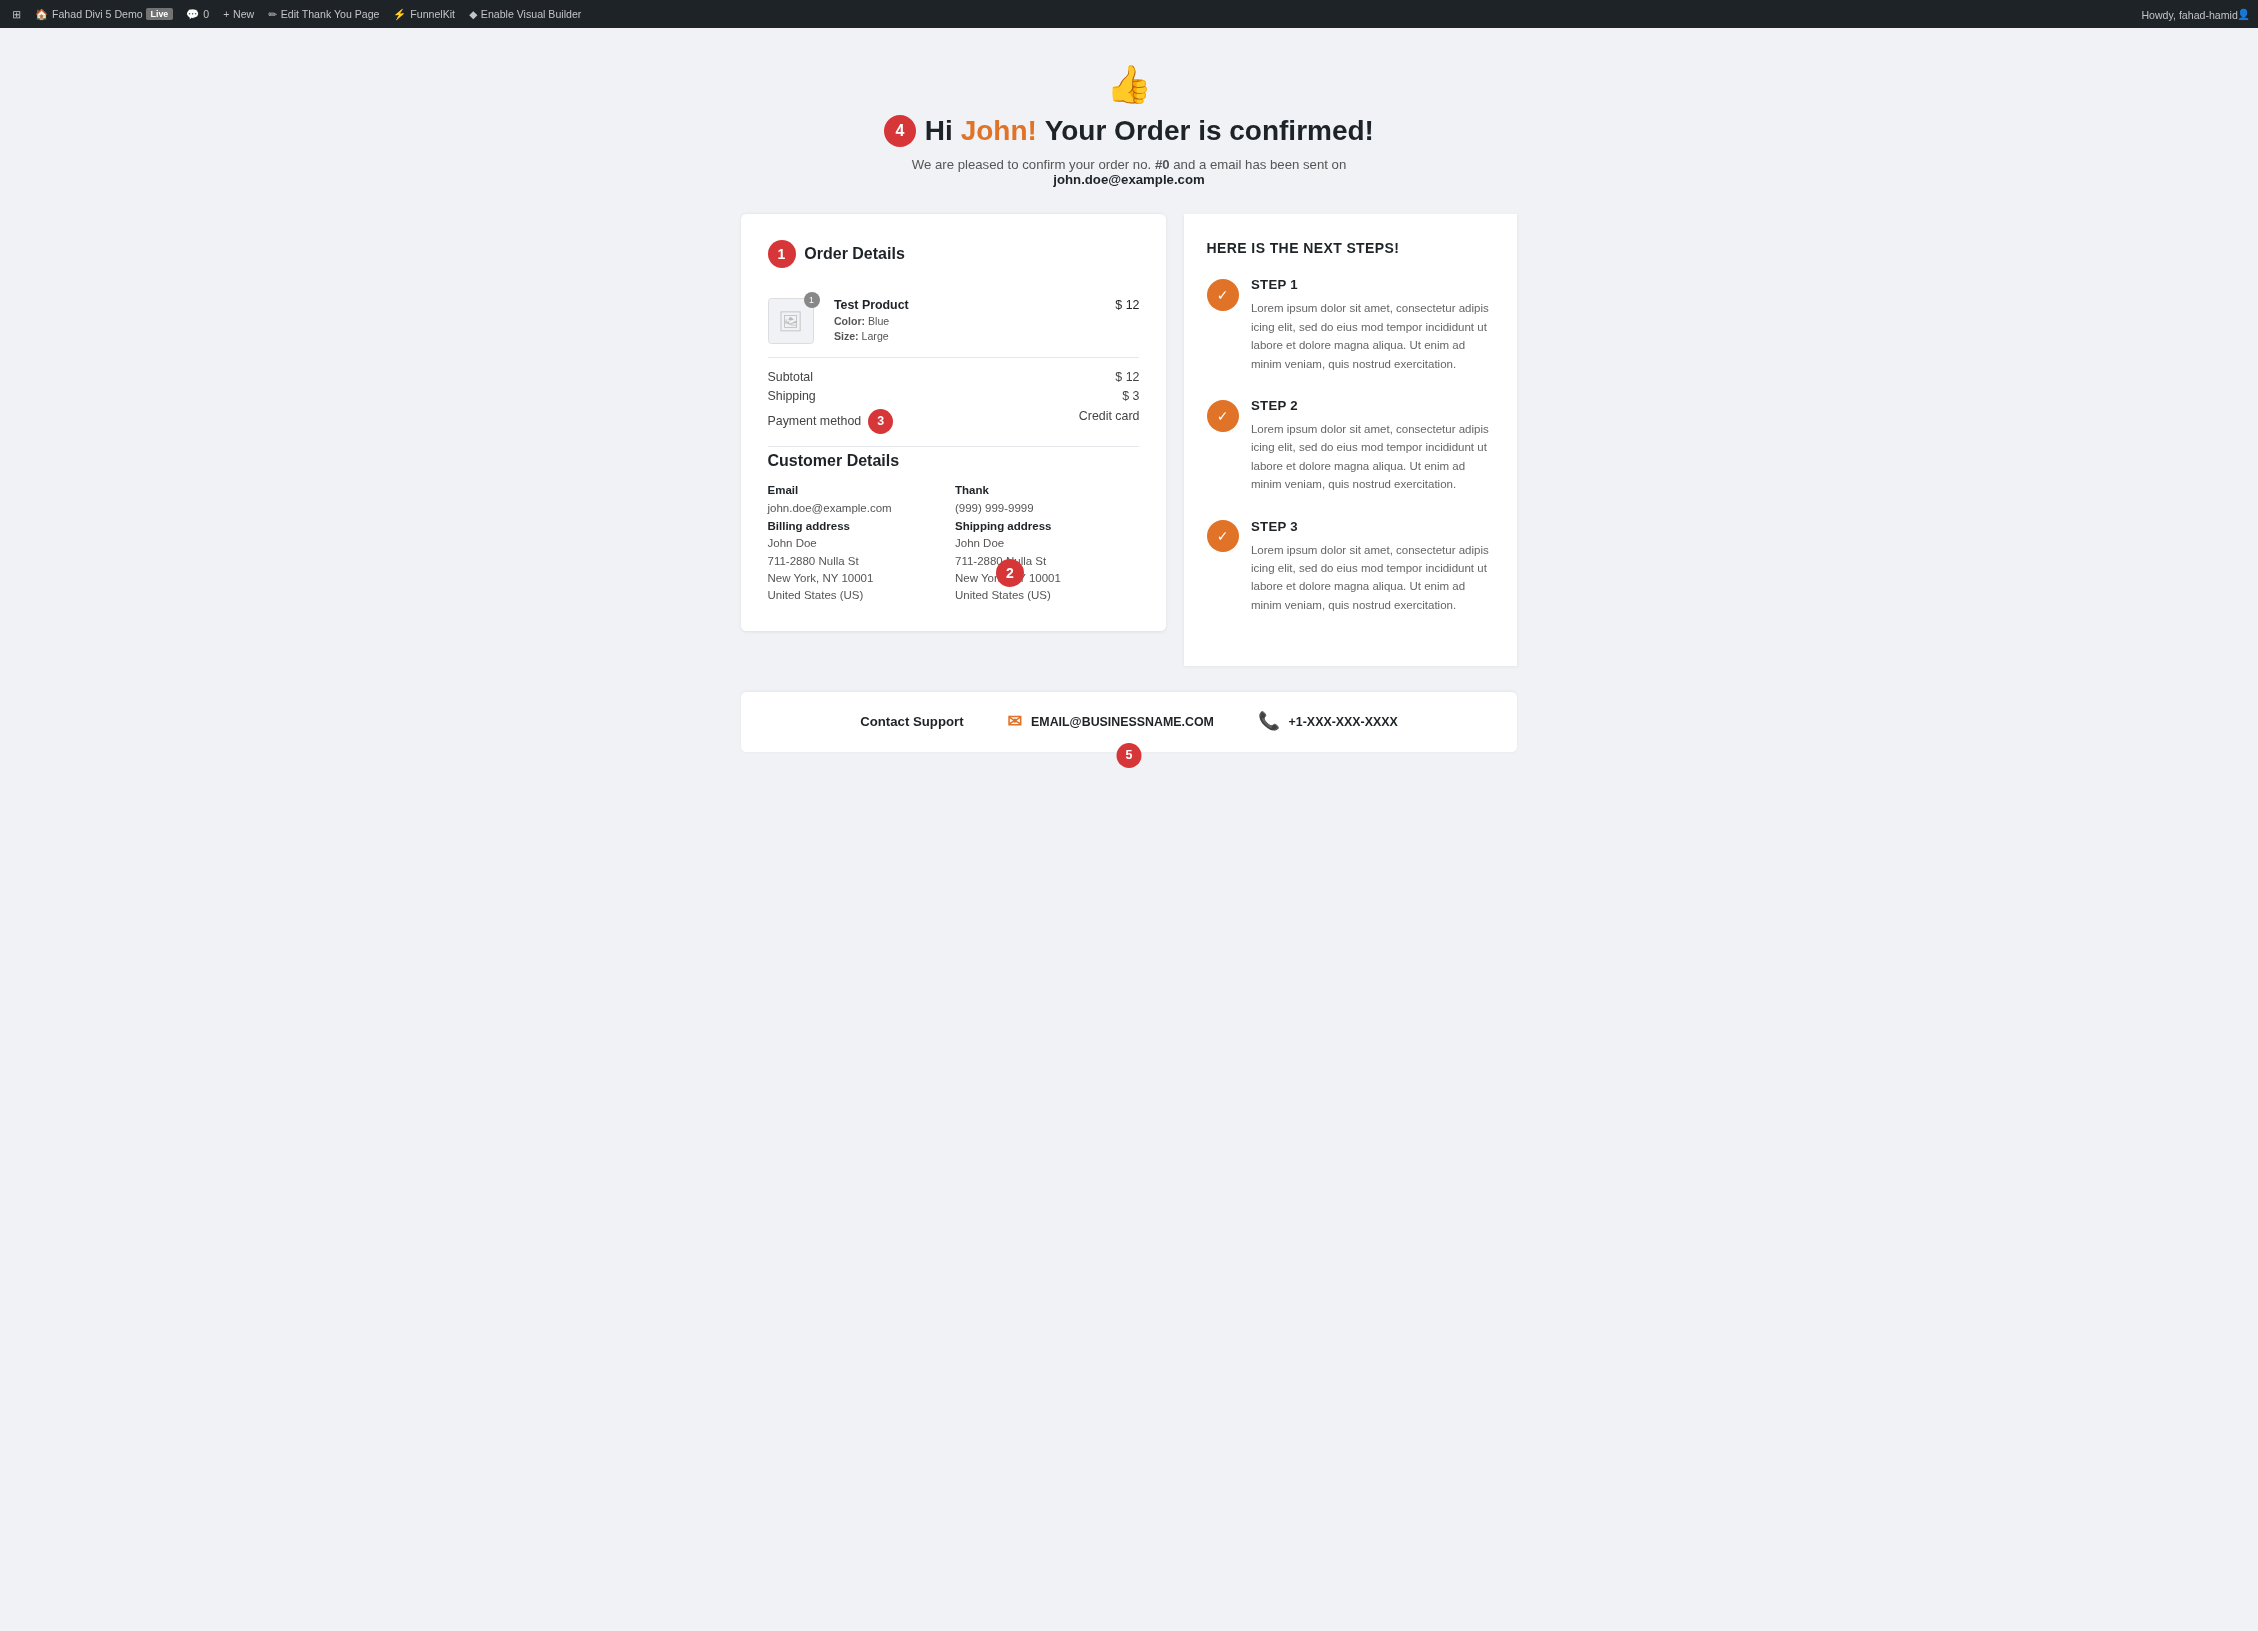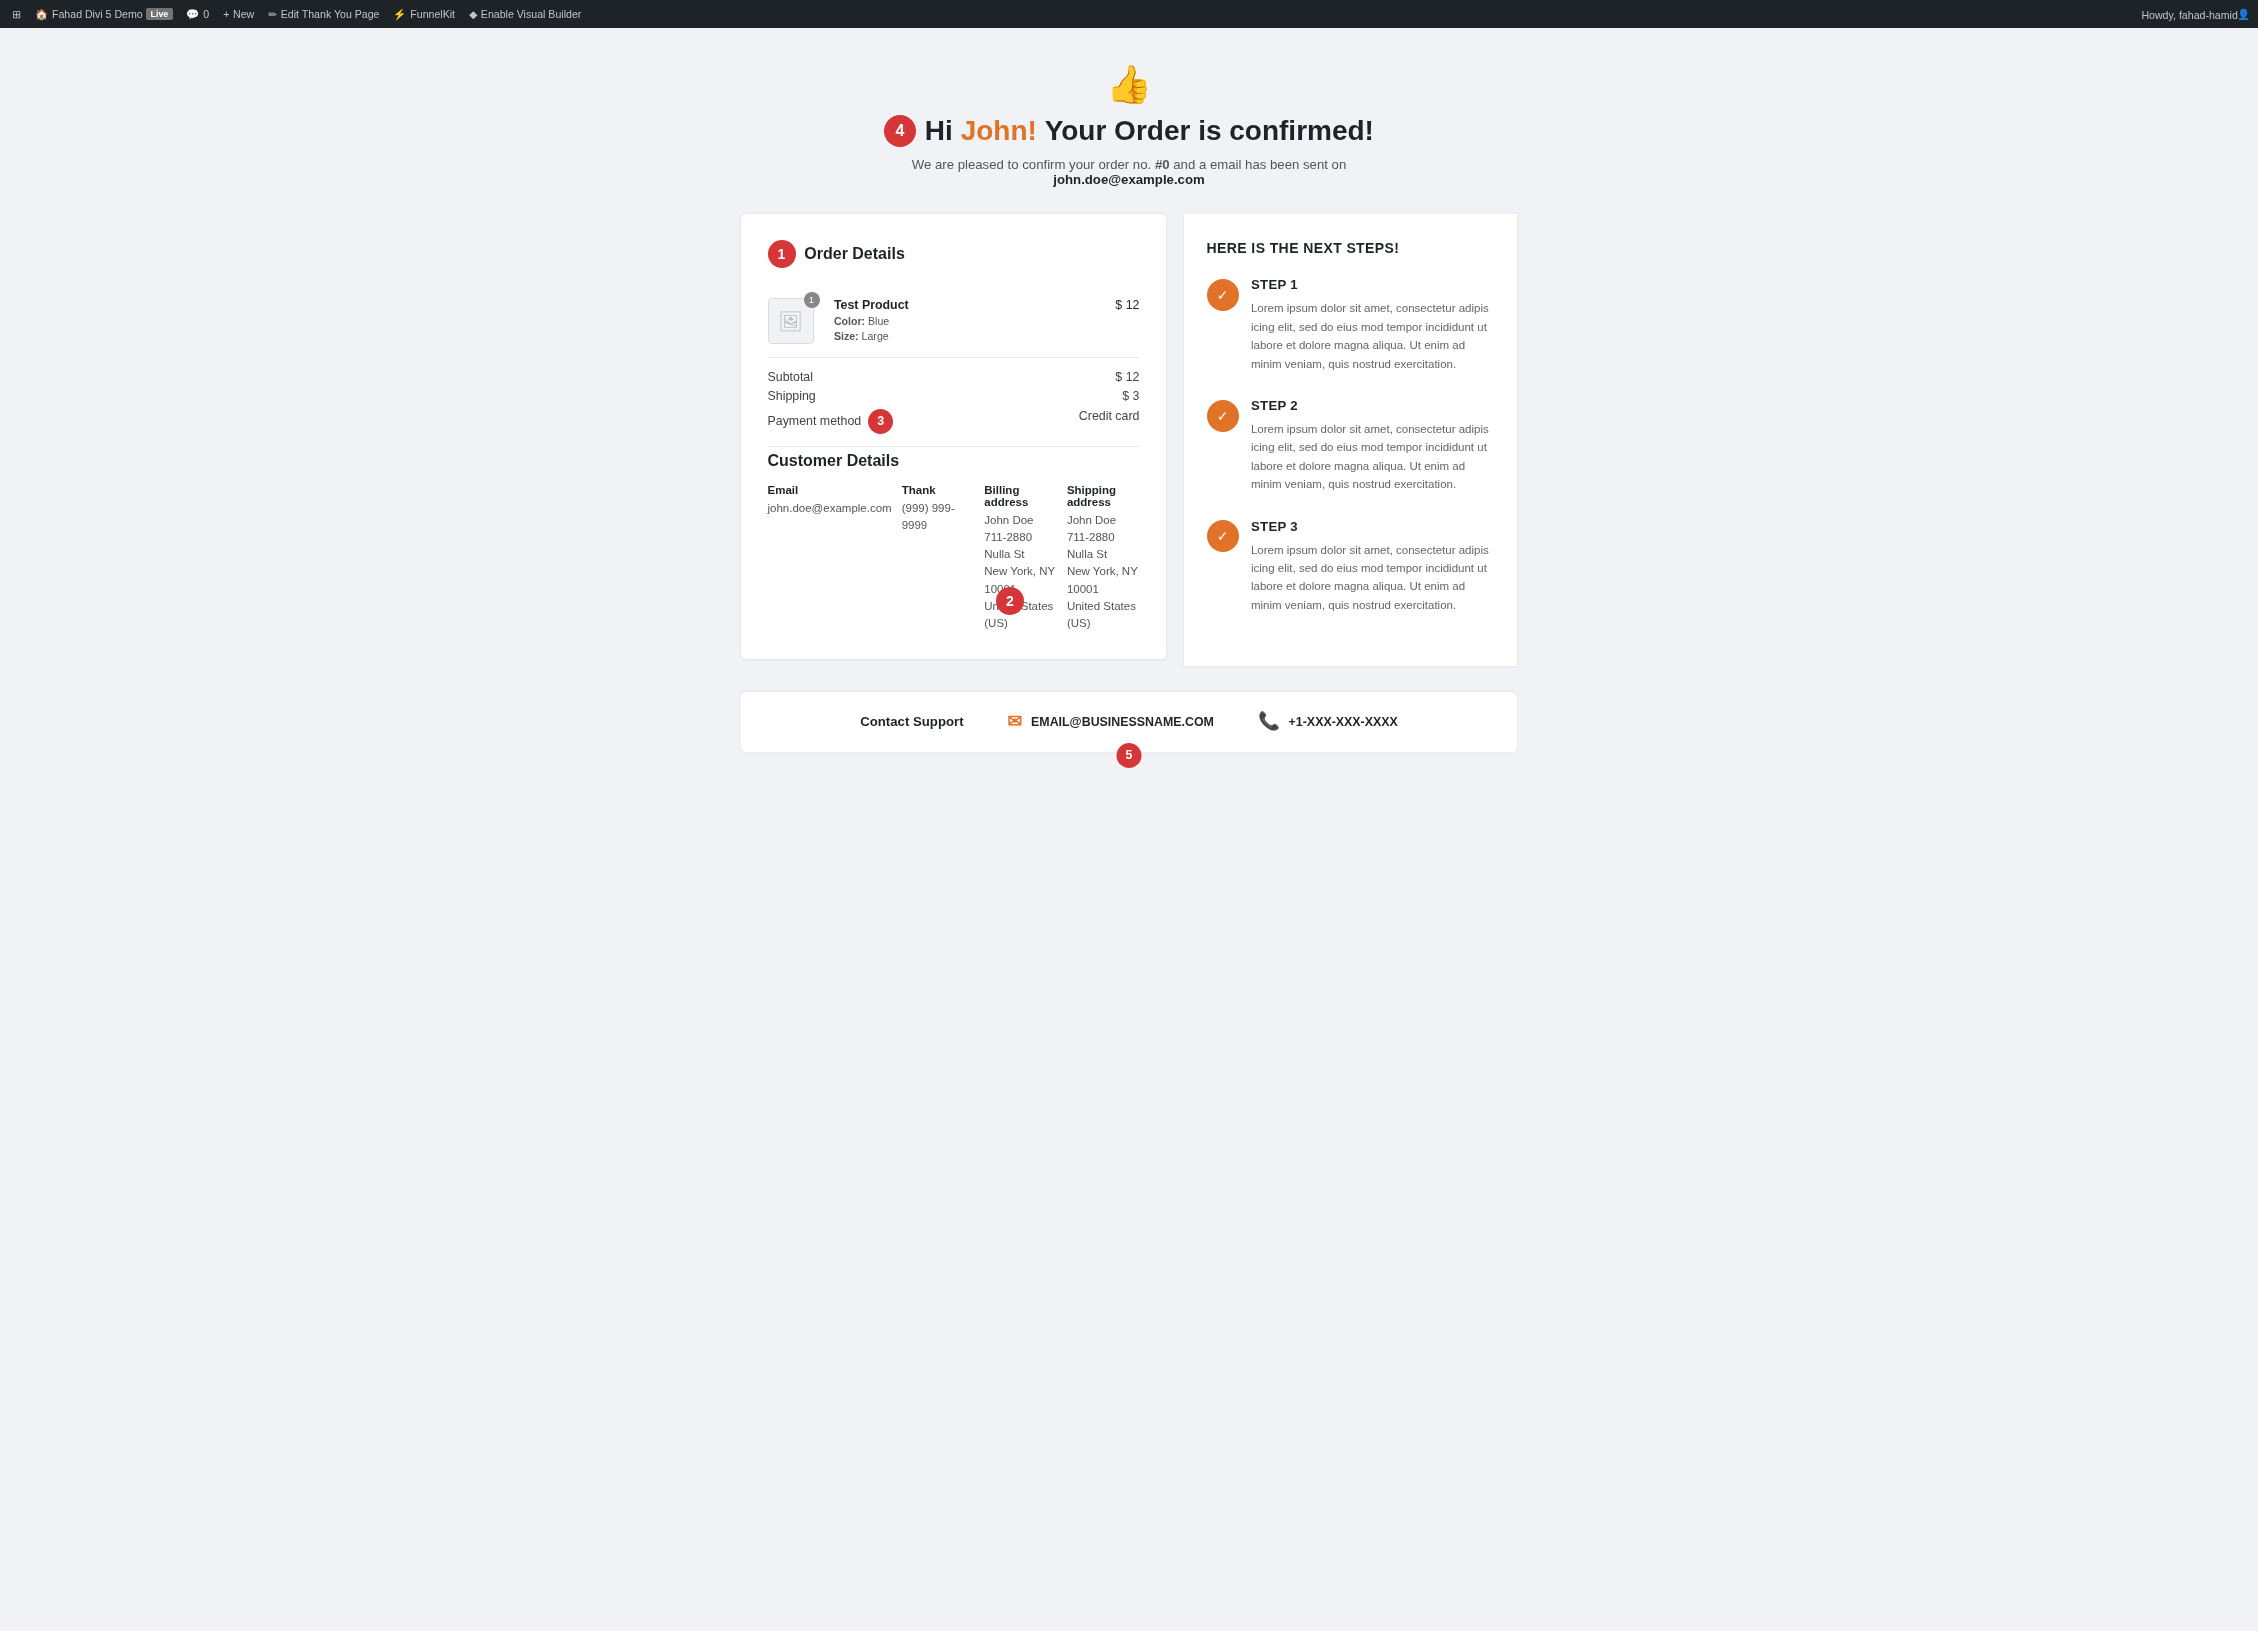--- a/index.html
+++ b/index.html
@@ -224,21 +224,21 @@
       justify-content: space-between;
       padding: 14px 0;
       border-bottom: 0.9px solid #e5e7eb;
     }
     .total-label { font-size: 16px; font-weight: 600; color: #1d2327; }
     .total-value { font-size: 17.6px; font-weight: 700; color: #1d2327; }
 
     
     .customer-section { margin-top: 5px; }
     .customer-title { font-size: 16px; font-weight: 700; color: #1d2327; margin-bottom: 14px; }
-    .customer-grid { display: grid; grid-template-columns: 1fr 1fr 1fr 1fr; gap: 10px; }
+    .customer-grid { display: grid; grid-template-columns: 1fr 1fr; gap: 3px; }
     .customer-field-label { font-weight: 700; color: #1d2327; font-size: 11.5px; margin-bottom: 3.5px; }
     .customer-field-value { color: #555; font-size: 11.5px; line-height: 1.5; }
 
     .badge-2-wrapper {
       position: absolute;
       bottom: 44px;
       left: 60%;
     }
 
     

